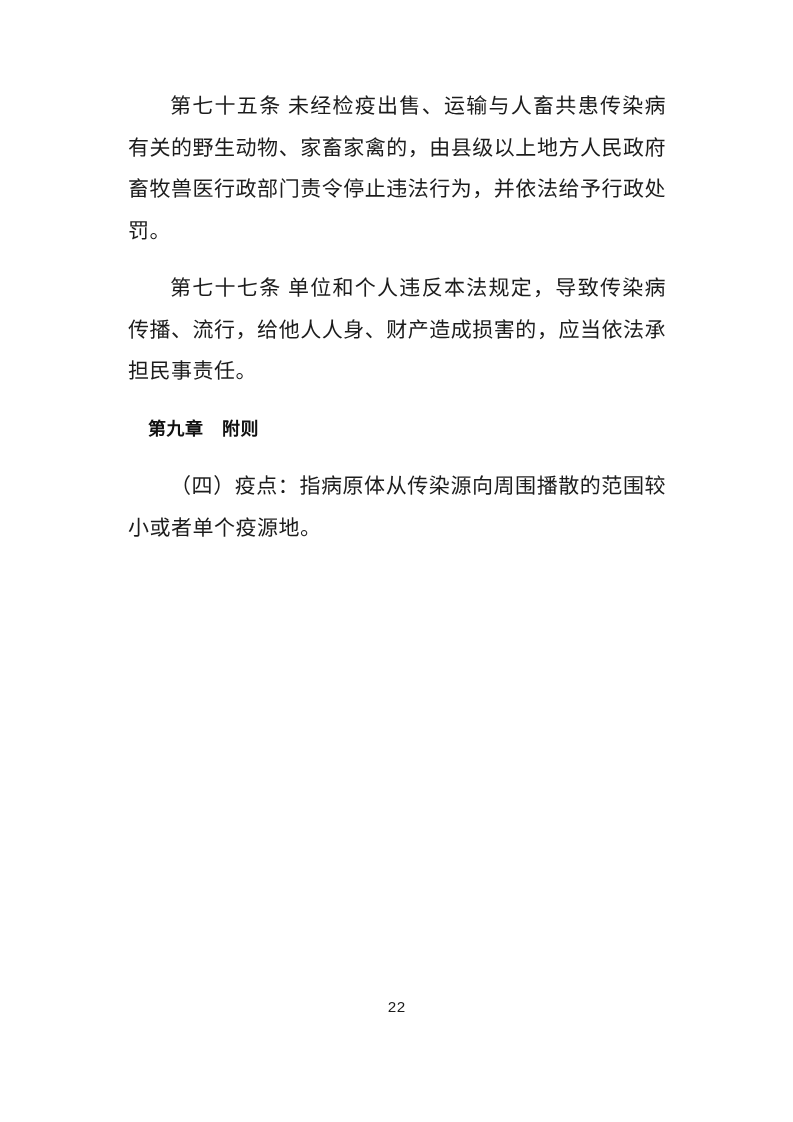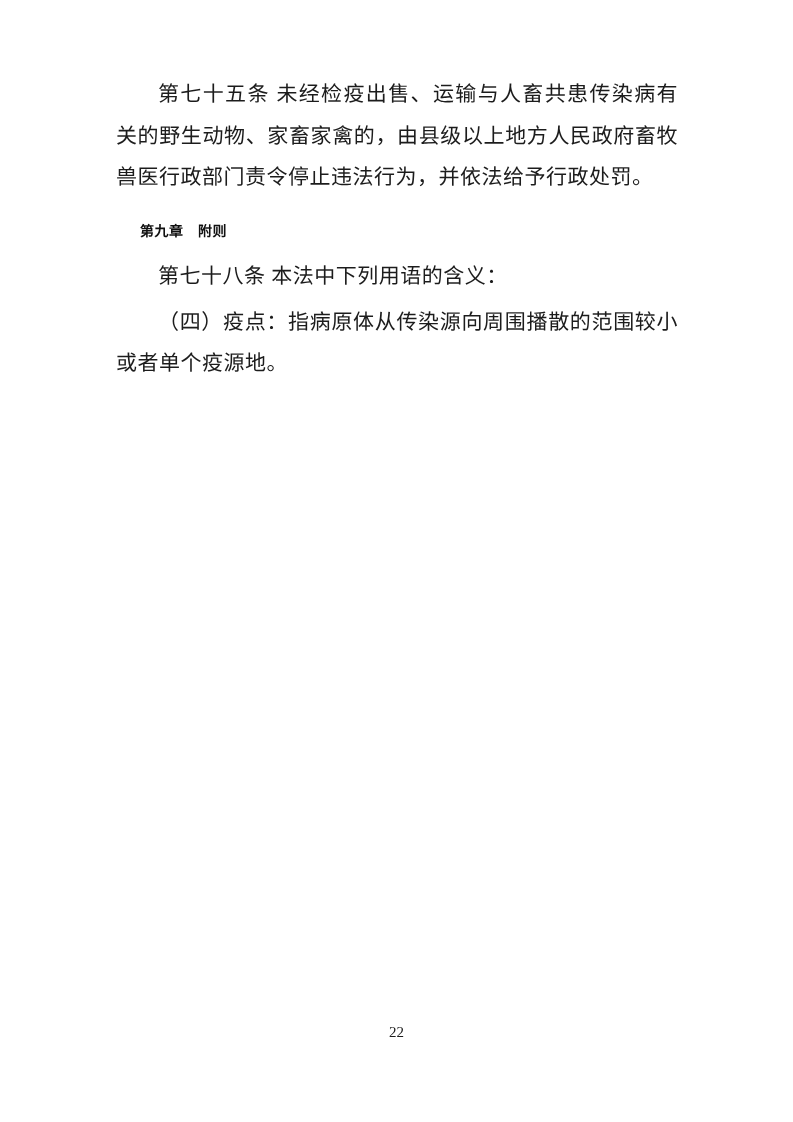--- a/index.html
+++ b/index.html
@@ -27,56 +27,56 @@
     left: 112px;
     top: 70px;
     width: 570px;
     color: #1c1c1c;
     font-size: 21px;
     line-height: 41.5px;
     text-align: justify;
     letter-spacing: 0.5px;
   }
   .para {
-    margin: 4px;
+    margin: 16px;
     text-indent: 2em;
   }
   .chapter-heading {
     margin: 12px 0 0 0;
     text-indent: 2em;
-    font-size: 14px;
+    font-size: 18px;
     font-weight: bold;
     color: #111111;
     text-align: left;
   }
   .page-number {
     position: absolute;
     left: 0;
-    top: 1024px;
+    top: 1000px;
     width: 793px;
     text-align: center;
     font-size: 15px;
     color: #1c1c1c;
     letter-spacing: 0px;
-    font-family: Liberation Serif, serif;
+    font-family: Liberation Mono, monospace;
   }
 </style>
 </head>
 <body>
 
 <div class="page">
   <div class="content">
 
     <p class="para">第七十五条 未经检疫出售、运输与人畜共患传染病有关的野生动物、家畜家禽的，由县级以上地方人民政府畜牧兽医行政部门责令停止违法行为，并依法给予行政处罚。</p>
 
 
+    <p class="para">第七十七条 单位和个人违反本法规定，导致传染病传播、流行，给他人人身、财产造成损害的，应当依法承担民事责任。</p>
 
     <h2 class="chapter-heading">第九章　附则</h2>
 
-    <p class="para">第七十八条 本法中下列用语的含义：</p>
 
 
 
 
     <p class="para">（四）疫点：指病原体从传染源向周围播散的范围较小或者单个疫源地。</p>
 
   </div>
 
   <div class="page-number">22</div>
 </div>

